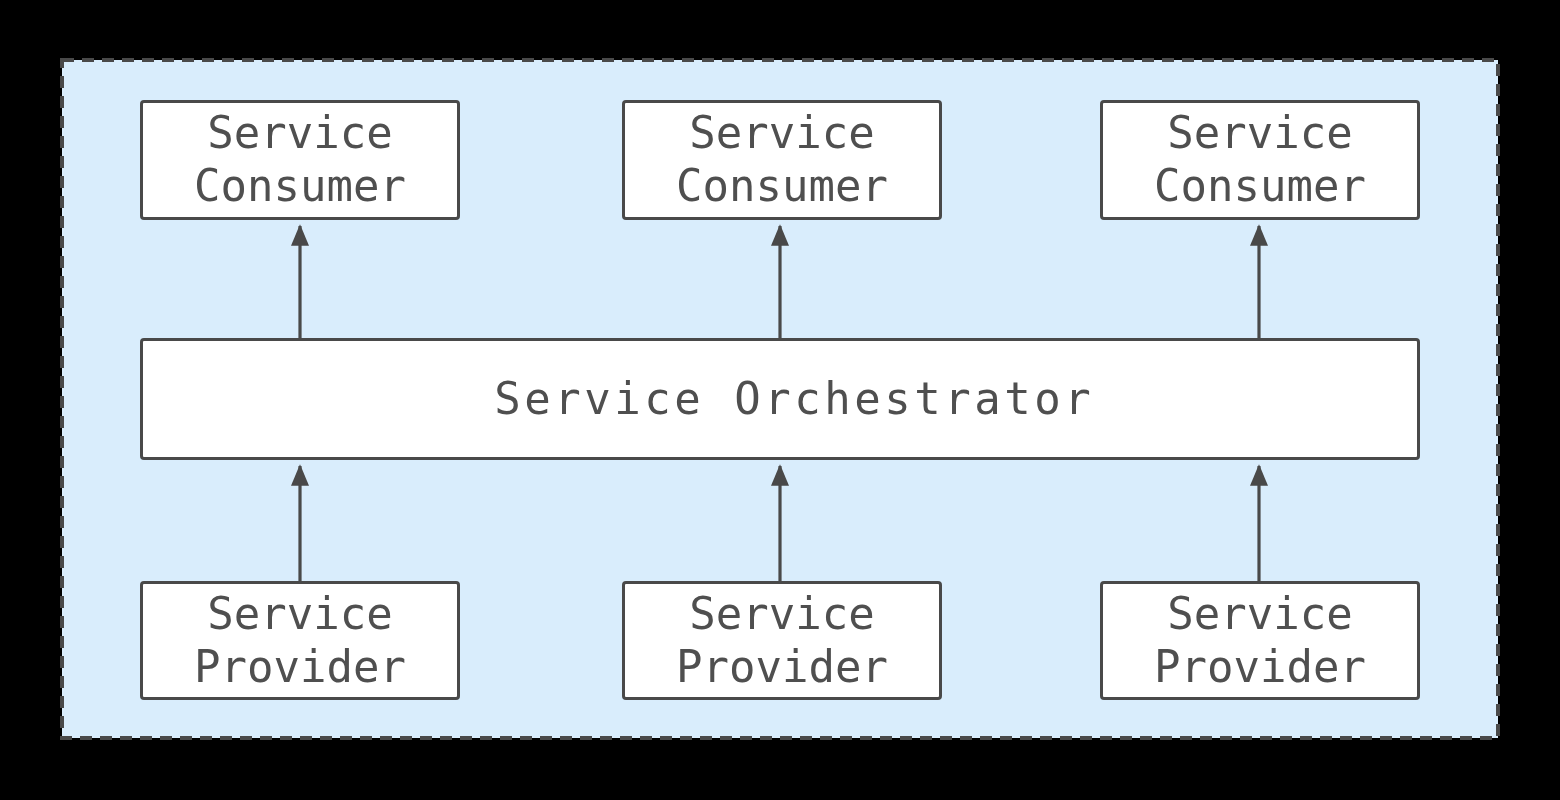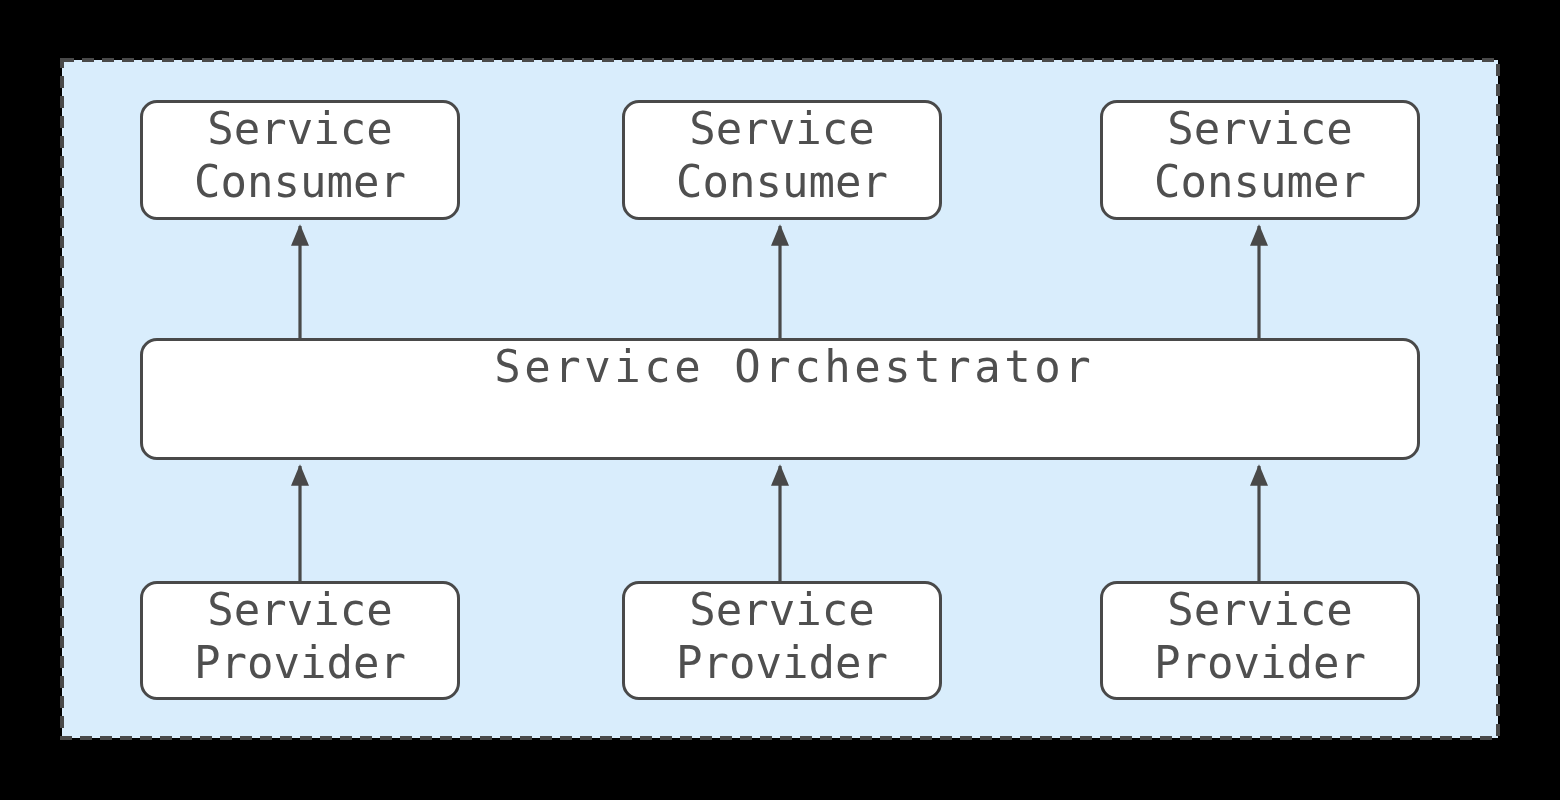--- a/index.html
+++ b/index.html
@@ -42,22 +42,23 @@
     fill: none;
   }
   .arrowhead-path {
     fill: var(--stroke, #494949);
     stroke: none;
   }
   .node {
     position: absolute;
     background: var(--node-fill, #ffffff);
     border: 3.5px solid var(--stroke, #494949);
-    border-radius: 17px;
+    border-radius: 4px;
     display: flex;
+    align-items: center;
     justify-content: center;
     color: var(--text, #4f4f4f);
     font-size: 44px;
     line-height: 1.2;
     text-align: center;
   }
   .node .label {
     white-space: pre-line;
   }
   .node.orchestrator .label {

